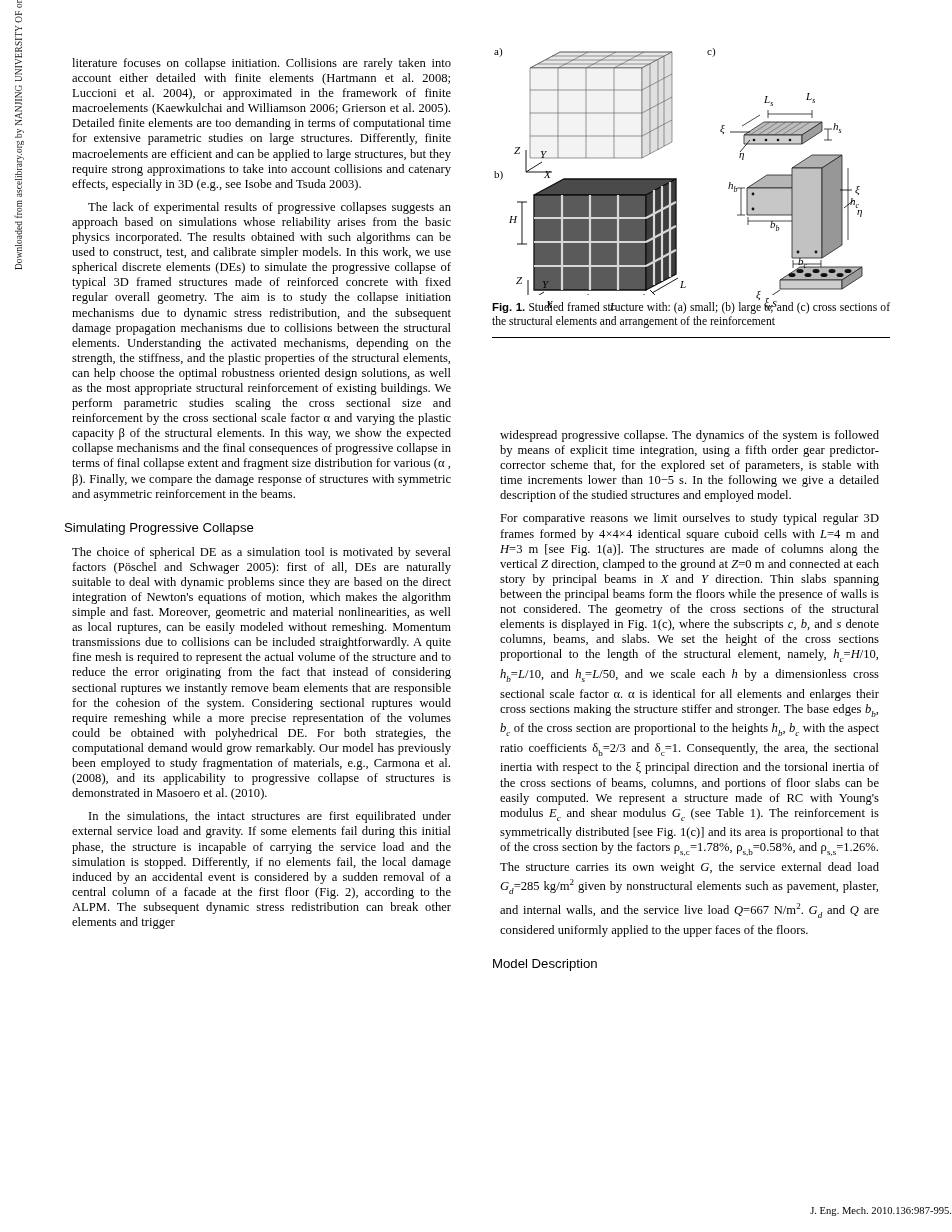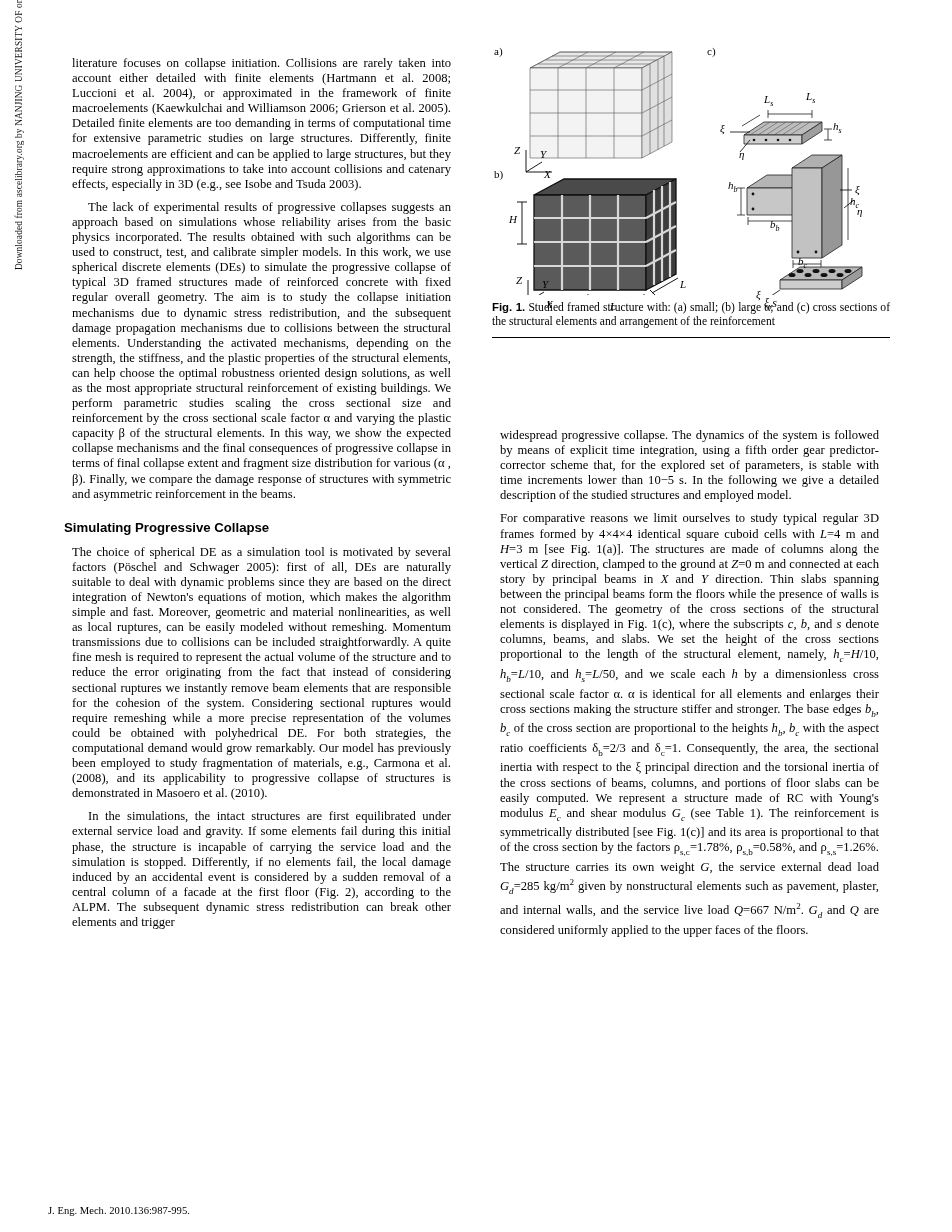--- a/index.html
+++ b/index.html
@@ -50,21 +50,21 @@
   .col-right { left: 492px; }
 
   .col p {
     margin: 8px;
   }
   .col p.indent {
     text-indent: 16px;
   }
   .sec-head {
     font-family: "Liberation Sans", sans-serif;
-    font-weight: bold;
+    font-weight: normal;
     font-size: 13.2px;
     margin: 18px 0 9px 0;
     line-height: 16px;
   }
 
   i { font-style: italic; }
 
   
   .figure {
     position: absolute;
@@ -111,21 +111,21 @@
   }
   .footer-left b {
     font-family: "Liberation Sans", sans-serif;
     font-size: 11.6px;
   }
   .footer-center {
     position: absolute;
     left: 0;
     right: 0;
     bottom: 16px;
-    text-align: left;
+    text-align: right;
     font-size: 10.6px;
     padding-left: 48px;
   }
 
   sub { font-size: 0.72em; }
   sup { font-size: 0.72em; }
 </style>
 </head>
 <body>
 
@@ -357,17 +357,18 @@
     <div class="fig-cap">
       <b>Fig. 1.</b>
       <span>Studied framed structure with: (a) small; (b) large α; and (c) cross sections of the structural elements and arrangement of the reinforcement</span>
     </div>
     <div class="fig-rule"></div>
   </div>
 
   <div class="col col-right" style="top:420px;">
     <p>widespread progressive collapse. The dynamics of the system is followed by means of explicit time integration, using a fifth order gear predictor-corrector scheme that, for the explored set of parameters, is stable with time increments lower than 10−5 s. In the following we give a detailed description of the studied structures and employed model.</p>
     <p id="rc-p1">For comparative reasons we limit ourselves to study typical regular 3D frames formed by 4×4×4 identical square cuboid cells with <i>L</i>=4 m and <i>H</i>=3 m [see Fig. 1(a)]. The structures are made of columns along the vertical <i>Z</i> direction, clamped to the ground at <i>Z</i>=0 m and connected at each story by principal beams in <i>X</i> and <i>Y</i> direction. Thin slabs spanning between the principal beams form the floors while the presence of walls is not considered. The geometry of the cross sections of the structural elements is displayed in Fig. 1(c), where the subscripts <i>c</i>, <i>b</i>, and <i>s</i> denote columns, beams, and slabs. We set the height of the cross sections proportional to the length of the structural element, namely, <i>h<sub>c</sub></i>=<i>H</i>/10, <i>h<sub>b</sub></i>=<i>L</i>/10, and <i>h<sub>s</sub></i>=<i>L</i>/50, and we scale each <i>h</i> by a dimensionless cross sectional scale factor α. α is identical for all elements and enlarges their cross sections making the structure stiffer and stronger. The base edges <i>b<sub>b</sub></i>, <i>b<sub>c</sub></i> of the cross section are proportional to the heights <i>h<sub>b</sub></i>, <i>b<sub>c</sub></i> with the aspect ratio coefficients δ<sub>b</sub>=2/3 and δ<sub>c</sub>=1. Consequently, the area, the sectional inertia with respect to the ξ principal direction and the torsional inertia of the cross sections of beams, columns, and portions of floor slabs can be easily computed. We represent a structure made of RC with Young's modulus <i>E<sub>c</sub></i> and shear modulus <i>G<sub>c</sub></i> (see Table 1). The reinforcement is symmetrically distributed [see Fig. 1(c)] and its area is proportional to that of the cross section by the factors ρ<sub>s,c</sub>=1.78%, ρ<sub>s,b</sub>=0.58%, and ρ<sub>s,s</sub>=1.26%. The structure carries its own weight <i>G</i>, the service external dead load <i>G<sub>d</sub></i>=285 kg/m<sup>2</sup> given by nonstructural elements such as pavement, plaster, and internal walls, and the service live load <i>Q</i>=667 N/m<sup>2</sup>. <i>G<sub>d</sub></i> and <i>Q</i> are considered uniformly applied to the upper faces of the floors.</p>
+    <div class="sec-head">Model Description</div>
   </div>
 
   <div class="footer-center">J. Eng. Mech. 2010.136:987-995.</div>
 
 </div>
 
 </body></html>

